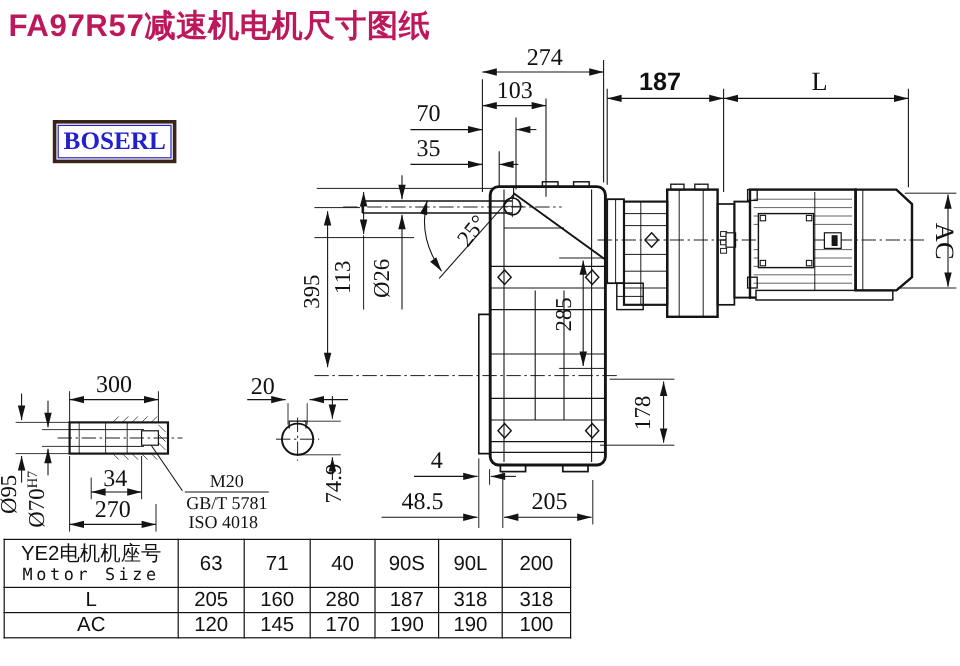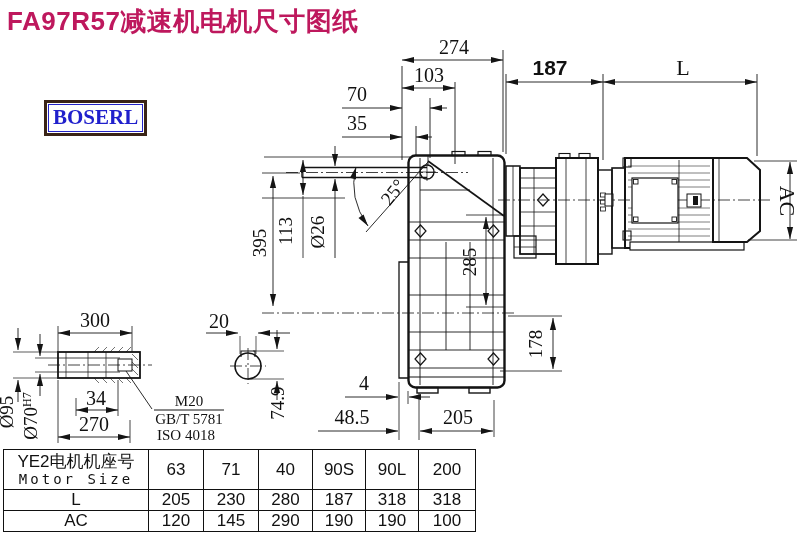--- a/index.html
+++ b/index.html
@@ -334,31 +334,31 @@
     <td>63</td>
     <td>71</td>
     <td>40</td>
     <td>90S</td>
     <td>90L</td>
     <td>200</td>
   </tr>
   <tr class="drow">
     <td>L</td>
     <td>205</td>
-    <td>230</td>
+    <td>160</td>
     <td>280</td>
     <td>187</td>
     <td>318</td>
     <td>318</td>
   </tr>
   <tr class="drow">
     <td>AC</td>
     <td>120</td>
     <td>145</td>
-    <td>290</td>
+    <td>170</td>
     <td>190</td>
     <td>190</td>
     <td>100</td>
   </tr>
 </tbody>
     </table>
 
 </div>
 
 </body></html>

